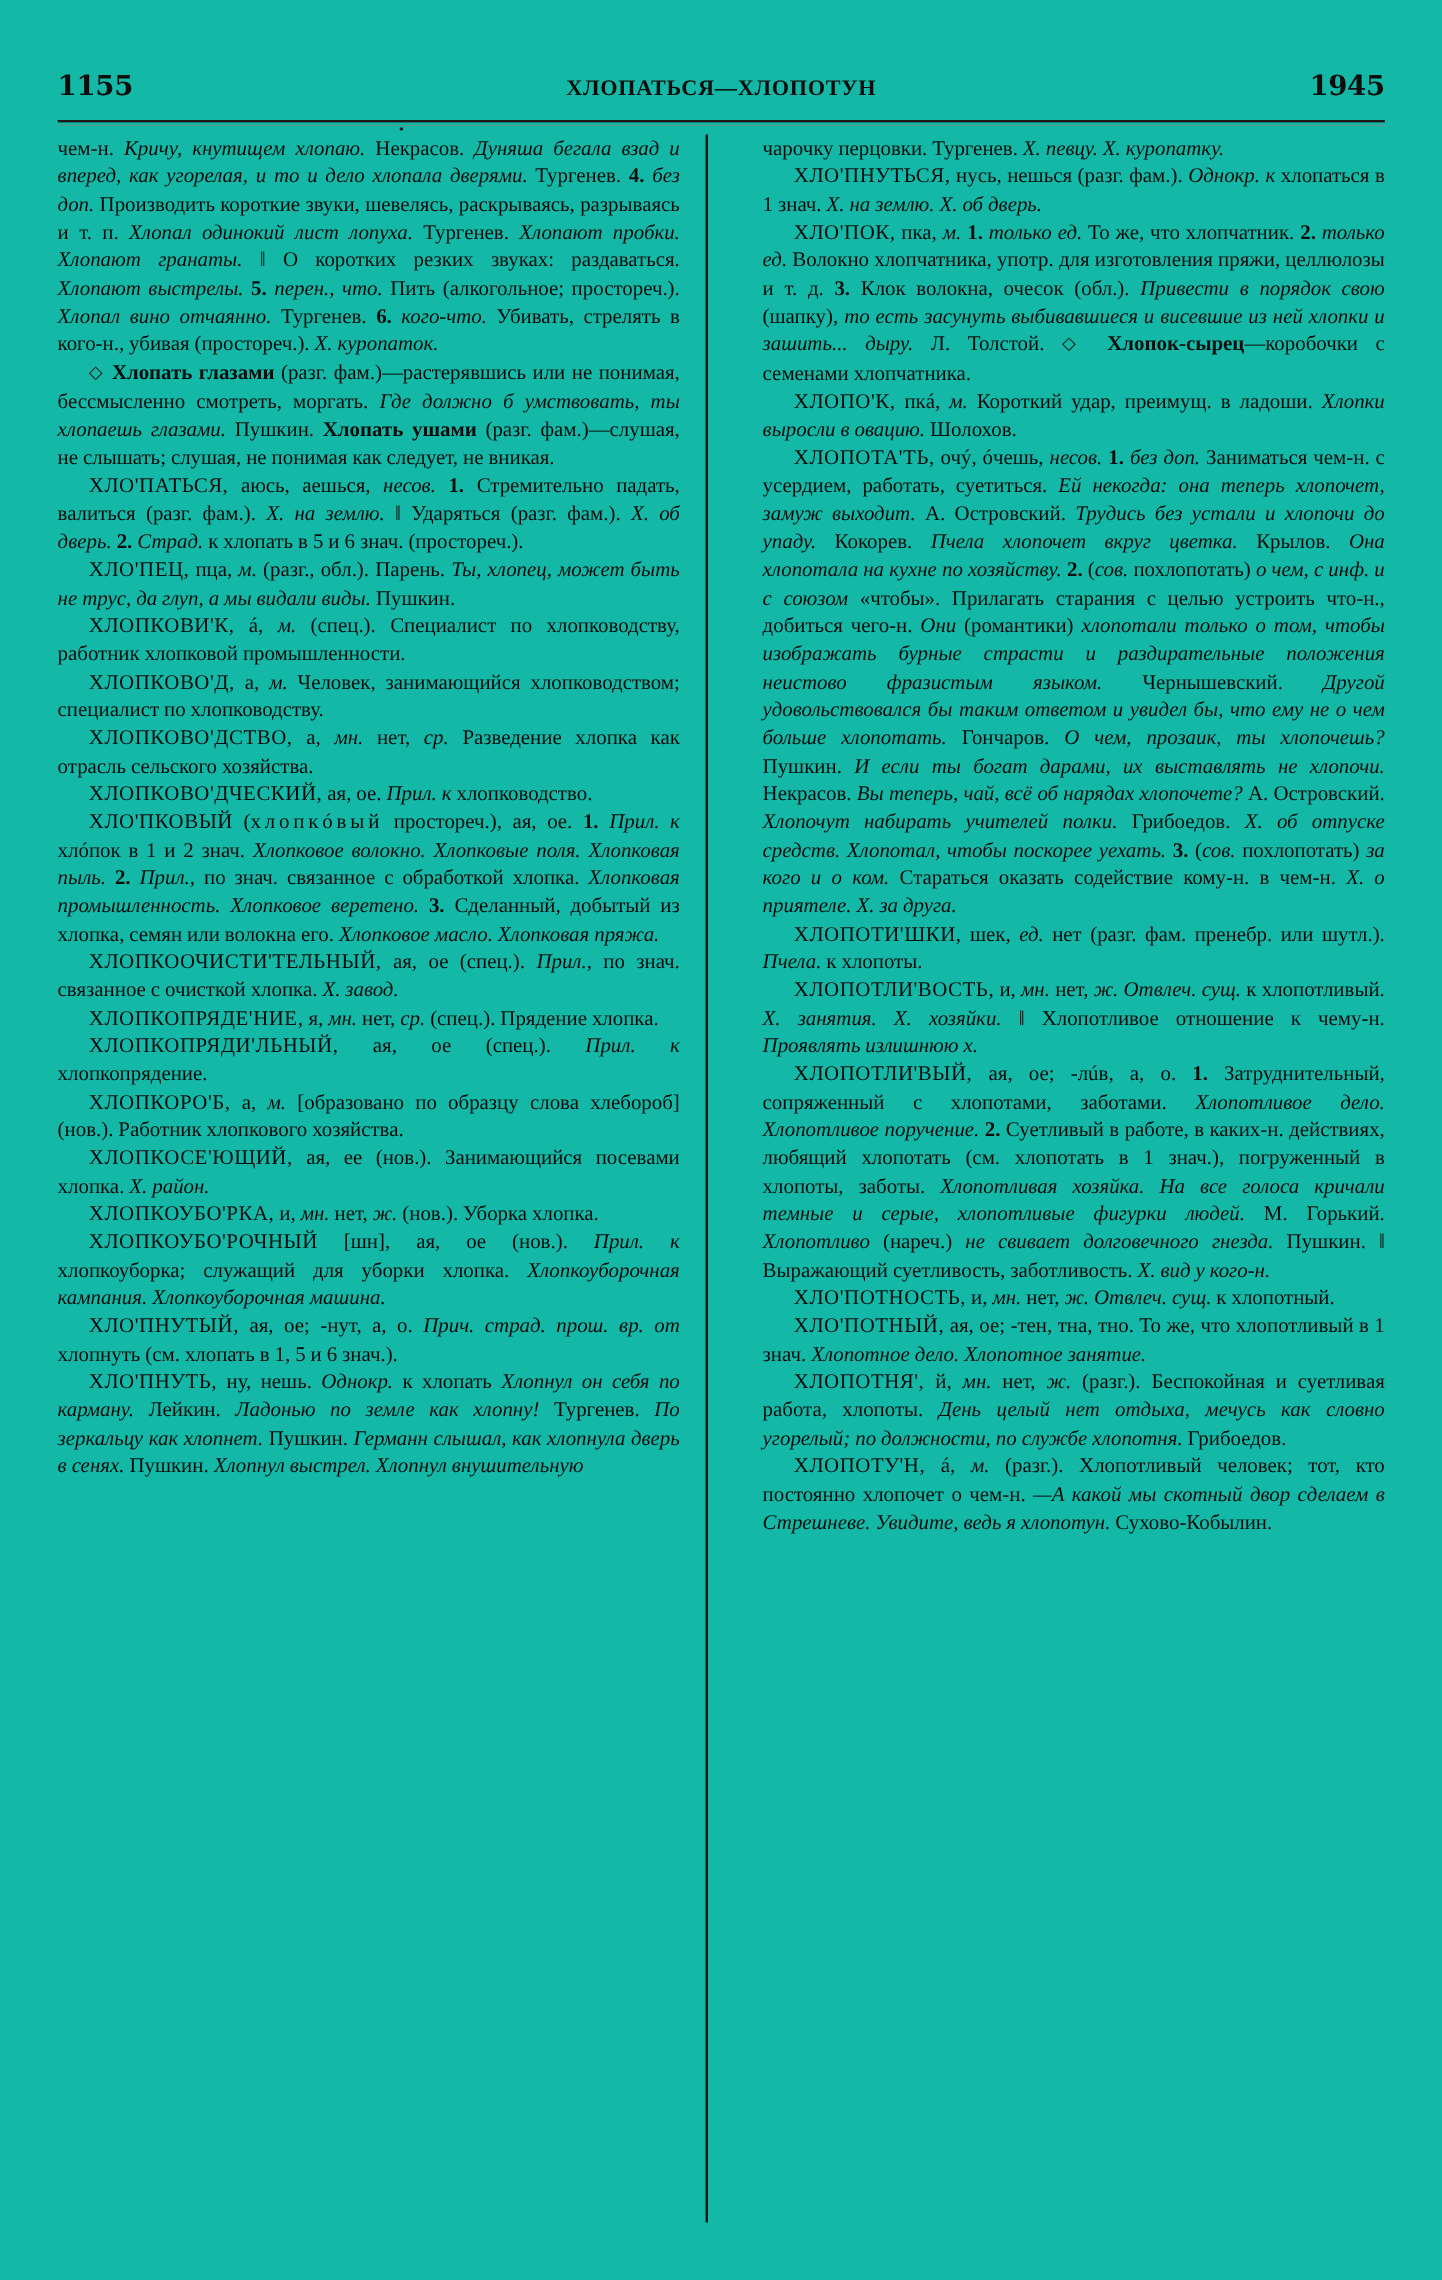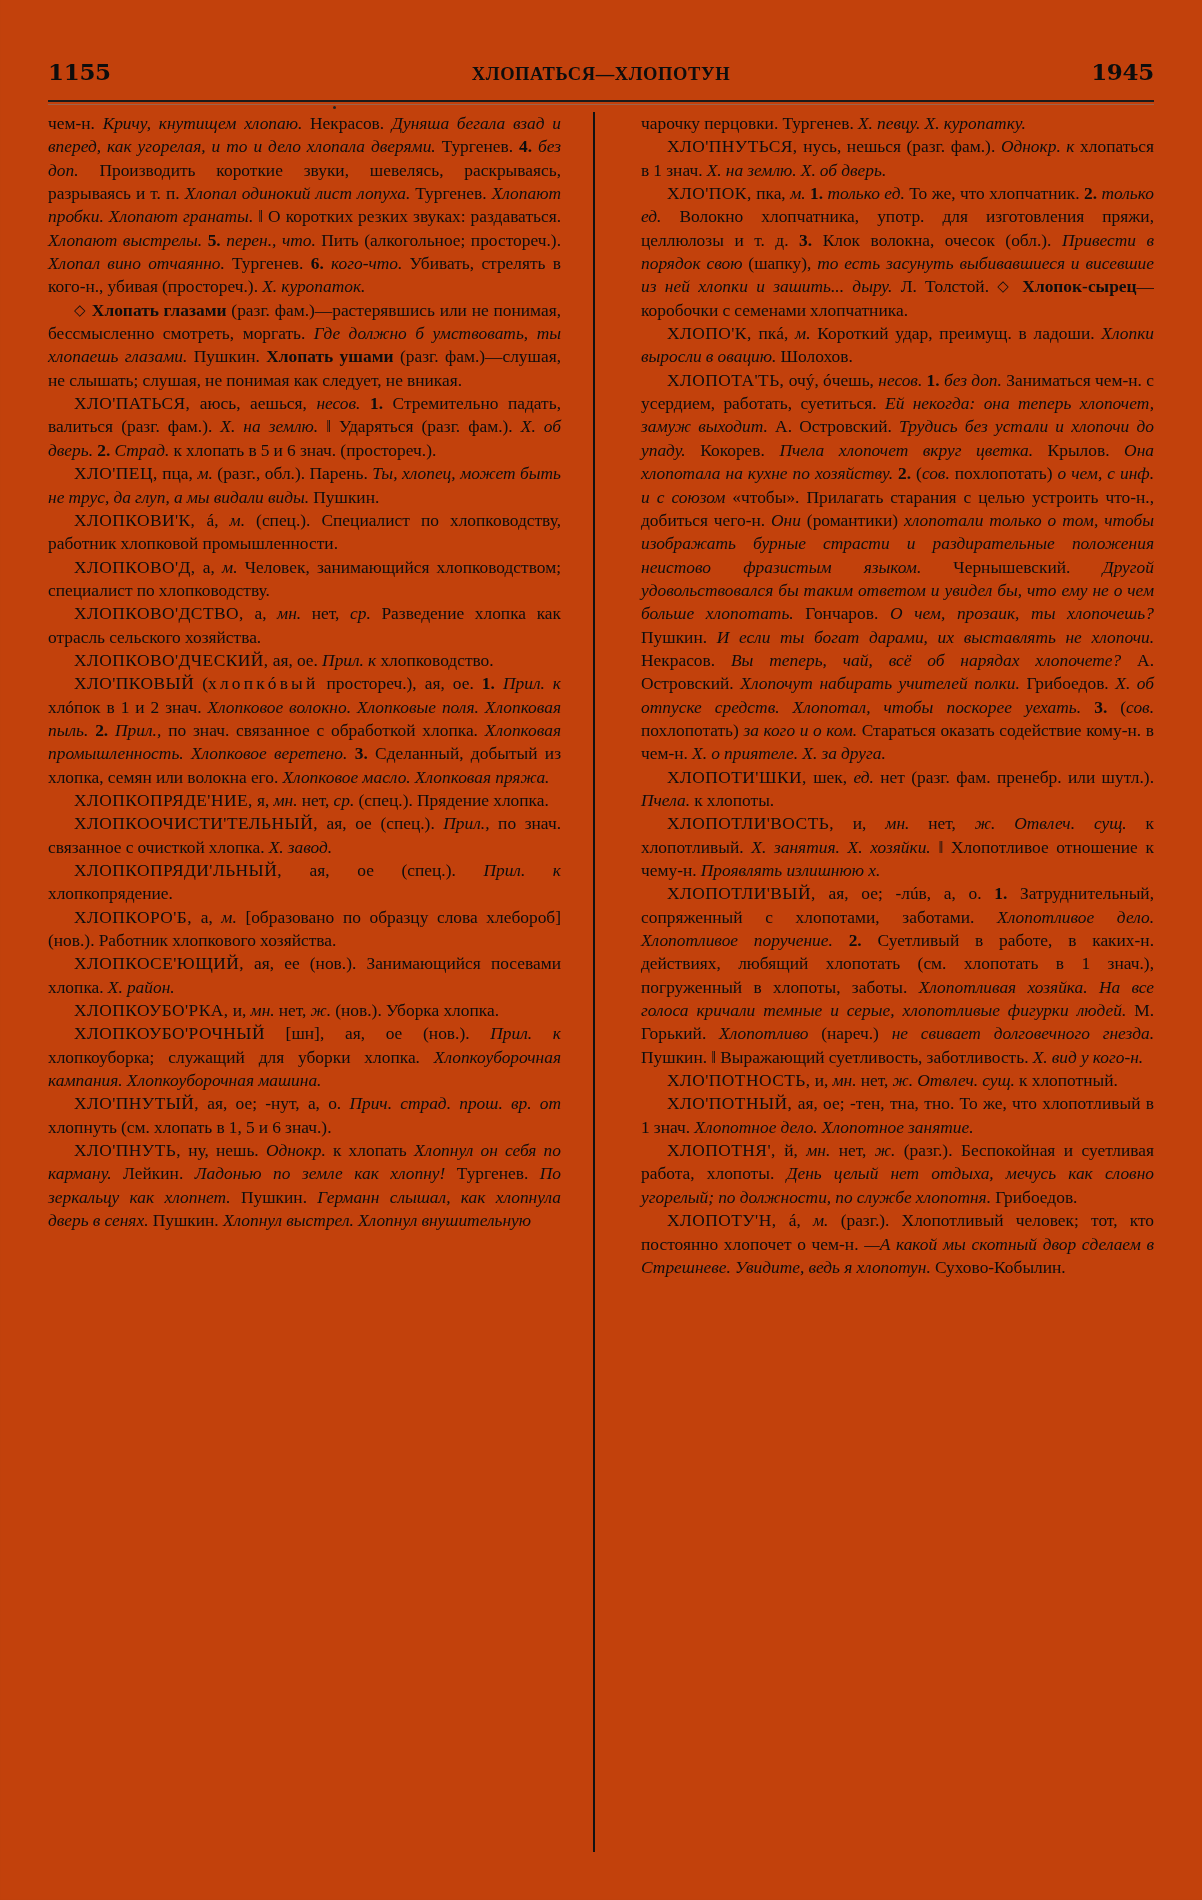--- a/index.html
+++ b/index.html
@@ -14,21 +14,21 @@
     font-family: "Liberation Serif", "DejaVu Serif", serif;
     color: #0d0d0d;
     position: relative;
     overflow: hidden;
   }
   .page {
     position: absolute;
     left: 0; top: 0;
     width: 1202px;
     height: 1900px;
-    background: #c2410c;
+    background: #14b8a6;
   }
   
   .header {
     position: absolute;
     left: 48px;
     top: 58px;
     width: 1106px;
     height: 34px;
     display: flex;
     align-items: baseline;
@@ -76,21 +76,21 @@
   .col {
     width: 521px;
     font-size: 17.4px;
     line-height: 23.35px;
     text-align: justify;
     text-justify: inter-word;
     hyphens: manual;
     word-spacing: -0.2px;
   }
   .col.left {
-    padding-right: 32px;
+    padding-right: 21px;
     border-right: 2.2px solid #121212;
   }
   .col.right {
     padding-left: 18px;
     margin-left: 28px;
   }
   .para {
     margin: 0;
     text-indent: 0;
   }
@@ -149,22 +149,22 @@
       <p class="para">чем-н. <i>Кричу, кнутищем хлопаю.</i> Некрасов. <i>Дуняша бегала взад и вперед, как угорелая, и то и дело хлопала дверями.</i> Тургенев. <b>4.</b> <i>без доп.</i> Производить короткие звуки, шевелясь, раскрываясь, разрываясь и т. п. <i>Хлопал одинокий лист лопуха.</i> Тургенев. <i>Хлопают пробки. Хлопают гранаты.</i> ‖ О коротких резких звуках: раздаваться. <i>Хлопают выстрелы.</i> <b>5.</b> <i>перен., что.</i> Пить (алкогольное; простореч.). <i>Хлопал вино отчаянно.</i> Тургенев. <b>6.</b> <i>кого-что.</i> Убивать, стрелять в кого-н., убивая (простореч.). <i>Х. куропаток.</i></p>
       <p class="para entry"><span class="dia">◇</span> <b>Хлопать глазами</b> (разг. фам.)—растерявшись или не понимая, бессмысленно смотреть, моргать. <i>Где должно б умствовать, ты хлопаешь глазами.</i> Пушкин. <b>Хлопать ушами</b> (разг. фам.)—слушая, не слышать; слушая, не понимая как следует, не вникая.</p>
       <div>
           <p class="para entry"><span class="hw">ХЛО'ПАТЬСЯ,</span><span> аюсь, аешься, <i>несов.</i> <b>1.</b> Стремительно падать, валиться (разг. фам.). <i>Х. на землю.</i> ‖ Ударяться (разг. фам.). <i>Х. об дверь.</i> <b>2.</b> <i>Страд.</i> к хлопать в 5 и 6 знач. (простореч.).</span></p>
           <p class="para entry"><span class="hw">ХЛО'ПЕЦ,</span><span> пца, <i>м.</i> (разг., обл.). Парень. <i>Ты, хлопец, может быть не трус, да глуп, а мы видали виды.</i> Пушкин.</span></p>
           <p class="para entry"><span class="hw">ХЛОПКОВИ'К,</span><span> á, <i>м.</i> (спец.). Специалист по хлопководству, работник хлопковой промышленности.</span></p>
           <p class="para entry"><span class="hw">ХЛОПКОВО'Д,</span><span> а, <i>м.</i> Человек, занимающийся хлопководством; специалист по хлопководству.</span></p>
           <p class="para entry"><span class="hw">ХЛОПКОВО'ДСТВО,</span><span> а, <i>мн.</i> нет, <i>ср.</i> Разведение хлопка как отрасль сельского хозяйства.</span></p>
           <p class="para entry"><span class="hw">ХЛОПКОВО'ДЧЕСКИЙ,</span><span> ая, ое. <i>Прил. к</i> хлопководство.</span></p>
           <p class="para entry"><span class="hw">ХЛО'ПКОВЫЙ</span><span> (<span class="sp">хлопкóвый</span> простореч.), ая, ое. <b>1.</b> <i>Прил. к</i> хлóпок в 1 и 2 знач. <i>Хлопковое волокно. Хлопковые поля. Хлопковая пыль.</i> <b>2.</b> <i>Прил.,</i> по знач. связанное с обработкой хлопка. <i>Хлопковая промышленность. Хлопковое веретено.</i> <b>3.</b> Сделанный, добытый из хлопка, семян или волокна его. <i>Хлопковое масло. Хлопковая пряжа.</i></span></p>
+          <p class="para entry"><span class="hw">ХЛОПКООЧИСТИ'ТЕЛЬНЫЙ,</span><span> ая, ое (спец.). <i>Прил.,</i> по знач. связанное с очисткой хлопка. <i>Х. завод.</i></span></p>
           <p class="para entry"><span class="hw">ХЛОПКОПРЯДЕ'НИЕ,</span><span> я, <i>мн.</i> нет, <i>ср.</i> (спец.). Прядение хлопка.</span></p>
-          <p class="para entry"><span class="hw">ХЛОПКООЧИСТИ'ТЕЛЬНЫЙ,</span><span> ая, ое (спец.). <i>Прил.,</i> по знач. связанное с очисткой хлопка. <i>Х. завод.</i></span></p>
           <p class="para entry"><span class="hw">ХЛОПКОПРЯДИ'ЛЬНЫЙ,</span><span> ая, ое (спец.). <i>Прил. к</i> хлопкопрядение.</span></p>
           <p class="para entry"><span class="hw">ХЛОПКОРО'Б,</span><span> а, <i>м.</i> [образовано по образцу слова хлебороб] (нов.). Работник хлопкового хозяйства.</span></p>
           <p class="para entry"><span class="hw">ХЛОПКОСЕ'ЮЩИЙ,</span><span> ая, ее (нов.). Занимающийся посевами хлопка. <i>Х. район.</i></span></p>
           <p class="para entry"><span class="hw">ХЛОПКОУБО'РКА,</span><span> и, <i>мн.</i> нет, <i>ж.</i> (нов.). Уборка хлопка.</span></p>
           <p class="para entry"><span class="hw">ХЛОПКОУБО'РОЧНЫЙ</span><span> [шн], ая, ое (нов.). <i>Прил. к</i> хлопкоуборка; служащий для уборки хлопка. <i>Хлопкоуборочная кампания. Хлопкоуборочная машина.</i></span></p>
           <p class="para entry"><span class="hw">ХЛО'ПНУТЫЙ,</span><span> ая, ое; -нут, а, о. <i>Прич. страд. прош. вр. от</i> хлопнуть (см. хлопать в 1, 5 и 6 знач.).</span></p>
           <p class="para entry"><span class="hw">ХЛО'ПНУТЬ,</span><span> ну, нешь. <i>Однокр.</i> к хлопать <i>Хлопнул он себя по карману.</i> Лейкин. <i>Ладонью по земле как хлопну!</i> Тургенев. <i>По зеркальцу как хлопнет.</i> Пушкин. <i>Германн слышал, как хлопнула дверь в сенях.</i> Пушкин. <i>Хлопнул выстрел. Хлопнул внушительную</i></span></p>
         </div>
     </div>
 

